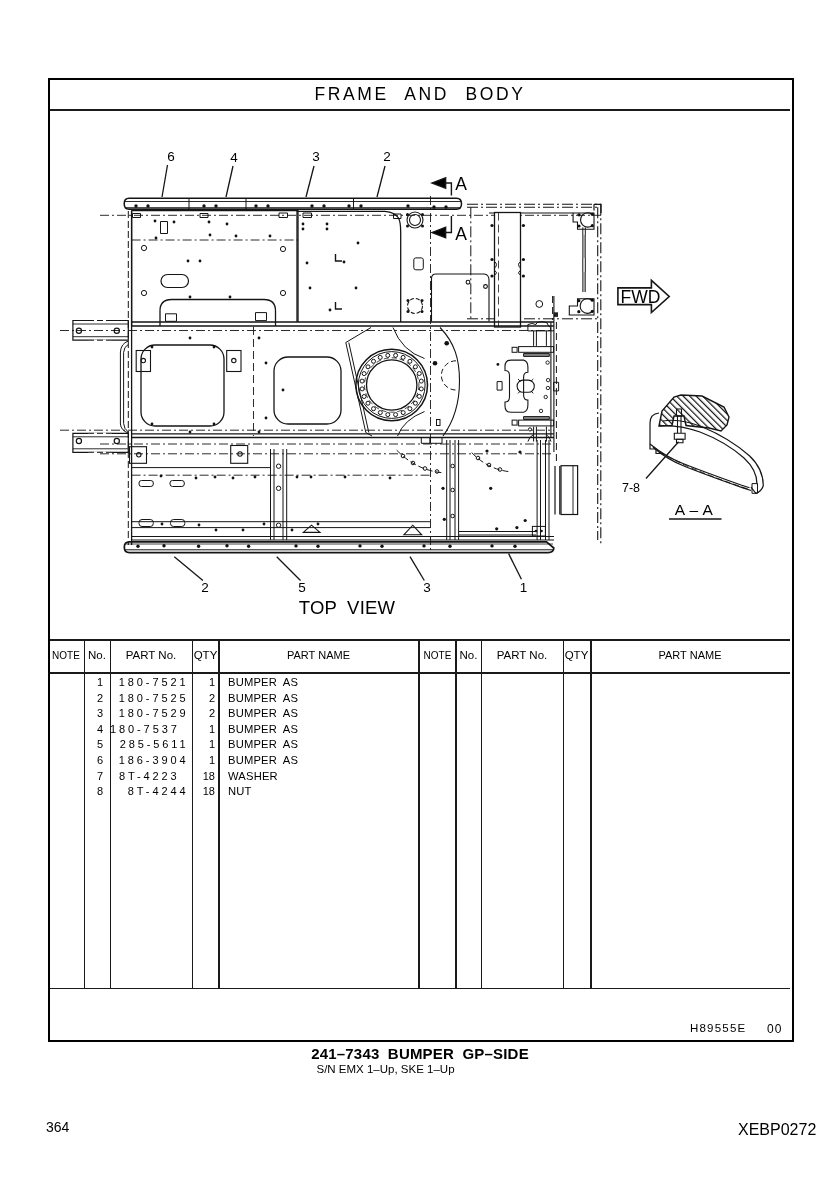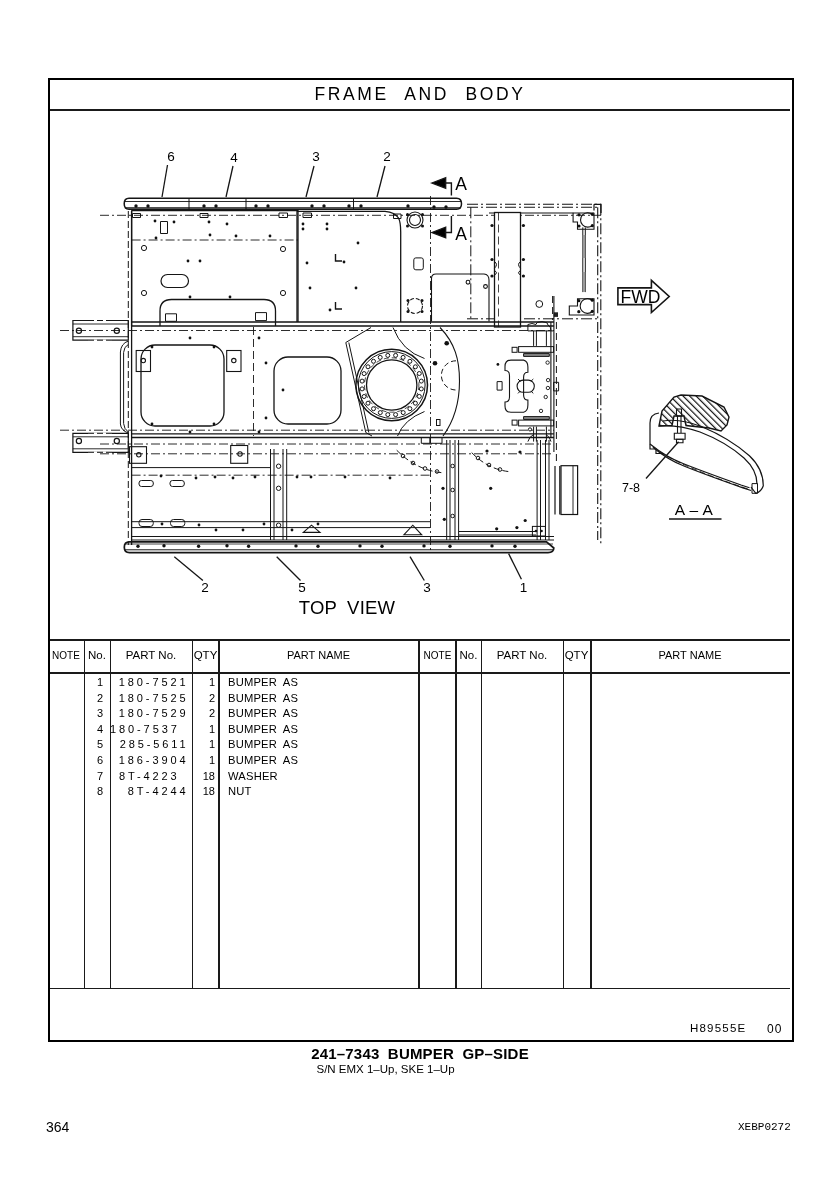--- a/index.html
+++ b/index.html
@@ -106,21 +106,21 @@
 
 <div class="abs" style="left:690px;top:1021.5px;font-size:11.5px;letter-spacing:1.2px;font-family:'Liberation Sans',sans-serif;">H89555E</div>
 <div class="abs" style="left:767px;top:1021.5px;font-size:12px;letter-spacing:1.2px;font-family:'Liberation Sans',sans-serif;">00</div>
 
 <div class="abs ctr" style="left:0;top:1044.5px;width:840px;font-size:15px;font-weight:bold;letter-spacing:0.2px;word-spacing:4px;">241–7343 BUMPER GP–SIDE</div>
 
 <div class="abs ctr" style="left:0;top:1063px;width:771px;font-size:11.5px;">S/N EMX 1–Up, SKE 1–Up</div>
 
 <div class="abs" style="left:46px;top:1119px;font-size:14px;">364</div>
 
-<div class="abs" style="left:738px;top:1121px;font-size:11px;font-family:Liberation Mono, monospace;">XEBP0272</div>
+<div class="abs" style="left:738px;top:1121px;font-size:16px;">XEBP0272</div>
 
 <svg id="drawing" class="abs" style="left:0;top:0;" width="840" height="1188" viewBox="0 0 840 1188" fill="none" stroke="#151515" stroke-width="1.3" stroke-linecap="butt">
 
 <g>
       <text x="171" y="161" font-size="13.5" fill="#000" stroke="none" text-anchor="middle">6</text>
 <path d="M167.5,165 L162,197"></path>
     </g>
 
 <g>
       <text x="234" y="162" font-size="13.5" fill="#000" stroke="none" text-anchor="middle">4</text>

